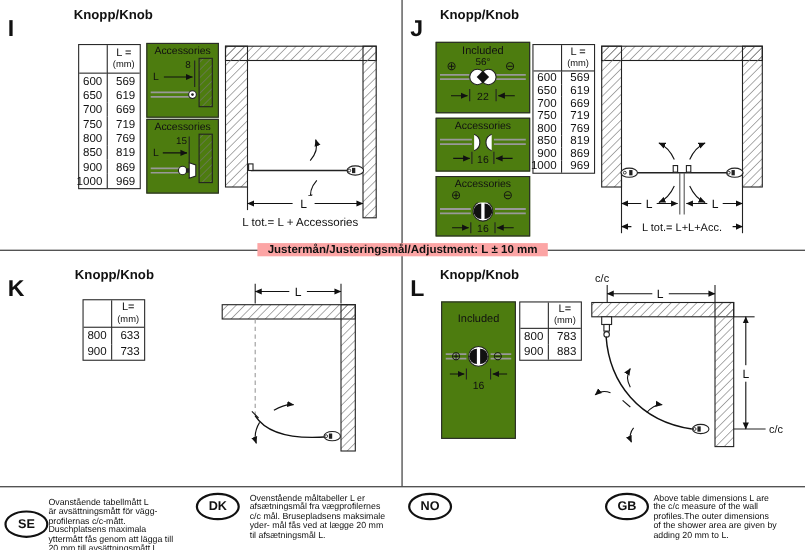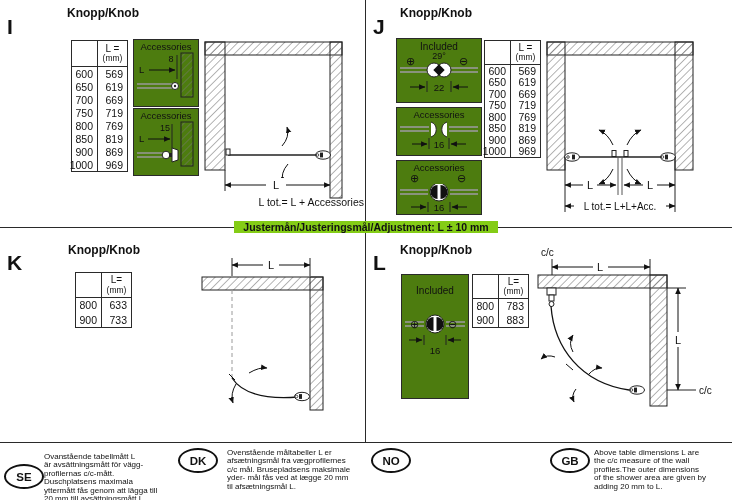--- a/index.html
+++ b/index.html
@@ -4,21 +4,21 @@
 <style>
   html,body{margin:0;padding:0;background:#fff;}
   .page{position:relative;width:732px;height:500px;background:#fff;color:#111;
         font-family:"Liberation Sans",sans-serif;overflow:hidden;outline:1px solid #cfcfcf;}
   .qletter{position:absolute;font-weight:bold;font-size:21px;}
   .qtitle{position:absolute;font-weight:bold;font-size:12px;}
   .vline{position:absolute;width:1px;background:#2a2a2a;}
   .hline{position:absolute;height:1px;background:#2a2a2a;left:0;width:732px;}
   .divtext{position:absolute;top:221px;left:0;width:732px;text-align:center;
            font-size:10.5px;font-weight:bold;}
-  .divtext span{background:#84cc16;padding:0 9px;}
+  .divtext span{background:#fca5a5;padding:0 9px;}
   .box{position:absolute;border:1.5px solid #2a2a2a;background:#4d7c0f;}
   .blabel{text-align:center;font-size:9.5px;padding-top:2px;line-height:1.1;}
   .bsub{text-align:center;font-size:9px;line-height:1.05;}
   .sym{position:absolute;font-size:11px;line-height:1;}
   .dimtable{position:absolute;border:1.5px solid #2a2a2a;background:#fff;display:grid;}
   .dimtable .c{display:flex;align-items:center;justify-content:flex-end;
                padding-right:4px;font-size:10.5px;}
   .dimtable .hc{flex-direction:column;justify-content:center;align-items:center;
                 padding:0;font-size:10px;line-height:1.05;}
   .dimtable .hr{border-bottom:1px solid #2a2a2a;}
@@ -137,28 +137,28 @@
       <rect x="122" y="117.6" width="3" height="4.8" fill="#222"></rect>
       <circle cx="119.5" cy="120" r="1.3" fill="none" stroke="#222" stroke-width="0.8"></circle>
     </g>
     <path d="M84,111 Q92,102 89,92" fill="none" stroke="#111" marker-end="url(#mI)"></path>
     <path d="M90,129 Q82,138 85,148" fill="none" stroke="#111" marker-end="url(#mI)"></path>
     <line x1="27" y1="135" x2="27" y2="156" stroke="#222"></line>
     <line x1="27" y1="150" x2="132" y2="150" stroke="#111" marker-start="url(#mI)" marker-end="url(#mI)"></line>
     <rect x="68" y="143" width="20" height="13" fill="#fff"></rect>
     <text x="78" y="154" font-size="11" text-anchor="middle">L</text>
   </svg>
-  <div class="totlabel" style="left:214px;top:196px;width:150px;text-align:right;">L tot.= L + Accessories</div>
+  <div class="totlabel" style="left:198px;top:196px;width:150px;">L tot.= L + Accessories</div>
 
   <div class="qletter" style="left:373px;top:15px;">J</div>
   <div class="qtitle" style="left:400px;top:6px;">Knopp/Knob</div>
 
   <div class="box" style="left:396px;top:38px;width:84px;height:63px;">
     <div class="blabel" style="font-size:10px;">Included</div>
-    <div class="bsub">29°</div>
+    <div class="bsub">56°</div>
     <span class="sym" style="left:9px;top:17px;">⊕</span>
     <span class="sym" style="left:62px;top:17px;">⊖</span>
     <svg width="80" height="34" viewBox="0 0 80 34" style="display:block;margin:0 auto;">
       <defs>
           <marker id="mJ1" viewBox="0 0 10 10" refX="8.5" refY="5" markerWidth="7" markerHeight="7" orient="auto-start-reverse">
             <path d="M0,1 L9,5 L0,9 z" fill="#111"></path>
           </marker>
         </defs>
       <line x1="1" y1="7" x2="28" y2="7" stroke="#999" stroke-width="1.6"></line>
       <line x1="1" y1="11" x2="28" y2="11" stroke="#999" stroke-width="1.6"></line>

